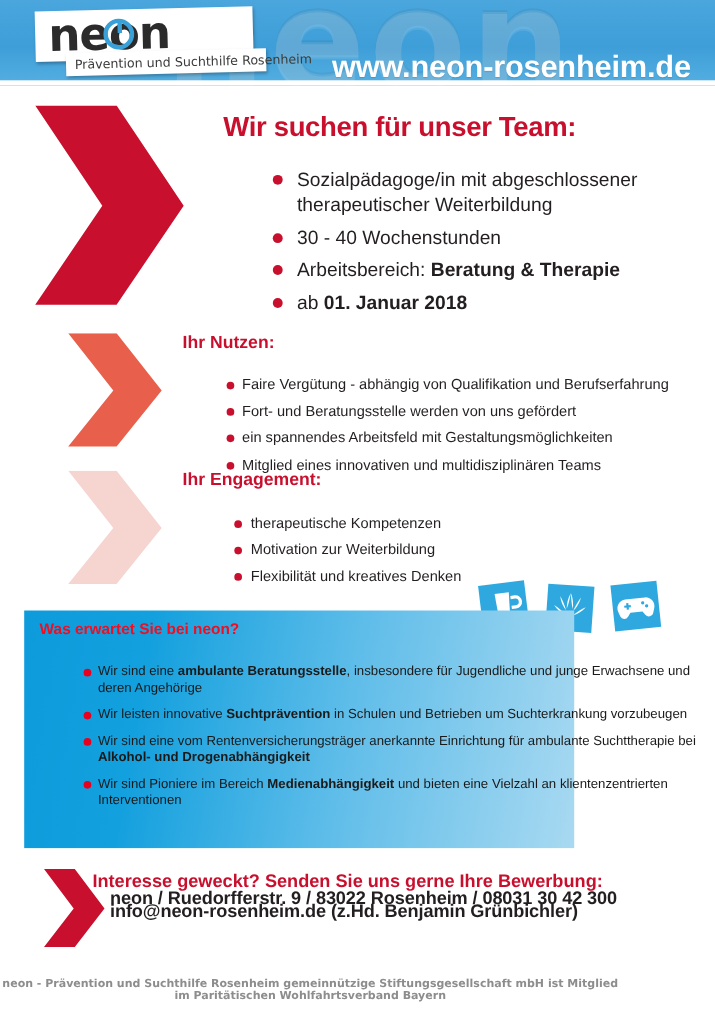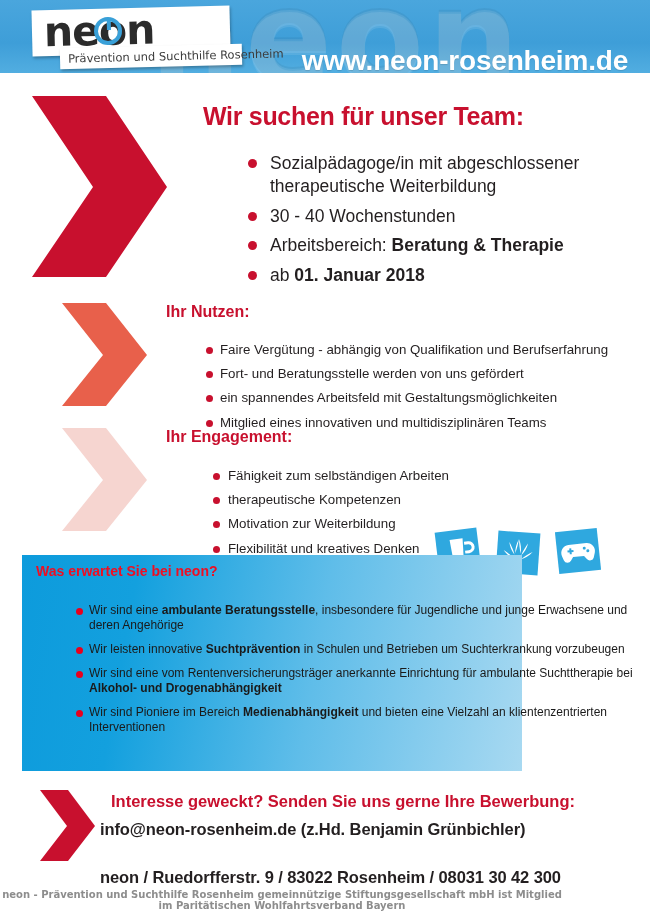--- a/index.html
+++ b/index.html
@@ -249,21 +249,21 @@
     position: absolute;
     width: 42px;
     height: 42px;
     background: #2fa8df;
   }
   .tile svg { display: block; }
 
   
   .contact-head {
     position: absolute;
-    left: 111px;
+    left: 84px;
     top: 792px;
     font-size: 16.5px;
     font-weight: bold;
     color: #c8102e;
   }
   .contact-line {
     position: absolute;
     left: 100px;
     font-size: 16.5px;
     font-weight: bold;
@@ -306,21 +306,21 @@
 
   <div class="chev" style="left:28px; top:96px;">
     <svg width="140" height="182" viewBox="0 0 140 182">
       <polygon points="4,0 78,0 139,91 78,181 4,181 65,91" fill="#c8102e"></polygon>
     </svg>
   </div>
 
   <div class="headline">Wir suchen für unser Team:</div>
 
   <ul class="top-list">
-    <li><span>Sozialpädagoge/in mit abgeschlossener therapeutische Weiterbildung</span><b></b></li>
+    <li><span>Sozialpädagoge/in mit abgeschlossener therapeutischer Weiterbildung</span><b></b></li>
     <li><span> 30 - 40 Wochenstunden</span><b></b></li>
     <li><span>Arbeitsbereich: </span><b>Beratung &amp; Therapie</b></li>
     <li><span> ab </span><b>01. Januar 2018</b></li>
   </ul>
 
   <div class="chev" style="left:60px; top:303px;">
     <svg width="88" height="104" viewBox="0 0 88 104">
       <polygon points="2,0 46,0 87,52 46,103 2,103 43,52" fill="#e8604b"></polygon>
     </svg>
   </div>
@@ -334,21 +334,20 @@
   </ul>
 
   <div class="chev" style="left:60px; top:428px;">
     <svg width="88" height="104" viewBox="0 0 88 104">
       <polygon points="2,0 46,0 87,52 46,103 2,103 43,52" fill="#f6d5d0"></polygon>
     </svg>
   </div>
 
   <div class="sec-title" style="left:166px; top:428px;">Ihr Engagement:</div>
   <ul class="sec-list wide" style="left:170px; top:452px;">
-    <li>Fähigkeit zum selbständigen Arbeiten</li>
     <li>therapeutische Kompetenzen</li>
     <li>Motivation zur Weiterbildung</li>
     <li>Flexibilität und kreatives Denken</li>
   </ul>
 
   <div class="tile" style="left:437px; top:530px; transform:rotate(-7deg);">
     <svg width="42" height="42" viewBox="0 0 42 42">
       <path d="M14 9 h13 l-1.5 25 h-10 z" fill="#ffffff"></path>
       <path d="M28 14 h4 a4 4 0 0 1 0 9 h-4" fill="none" stroke="#ffffff" stroke-width="3"></path>
     </svg>
@@ -391,17 +390,17 @@
   </div>
 
   <div class="chev" style="left:38px; top:790px;">
     <svg width="58" height="72" viewBox="0 0 58 72">
       <polygon points="2,0 30,0 57,36 30,71 2,71 29,36" fill="#c8102e"></polygon>
     </svg>
   </div>
 
   <div class="contact-head">Interesse geweckt? Senden Sie uns gerne Ihre Bewerbung:</div>
   <div class="contact-line" style="top:820px;">info@neon-rosenheim.de (z.Hd. Benjamin Grünbichler)</div>
-  <div class="contact-line" style="top:868px;">neon / Ruedorfferstr. 9 / 83022 Rosenheim / 08031 30 42 300</div>
+  <div class="contact-line" style="top:808px;">neon / Ruedorfferstr. 9 / 83022 Rosenheim / 08031 30 42 300</div>
 
   <div class="footer">neon - Prävention und Suchthilfe Rosenheim gemeinnützige Stiftungsgesellschaft mbH ist Mitglied im Paritätischen Wohlfahrtsverband Bayern</div>
 
 </div>
 
 </body></html>

